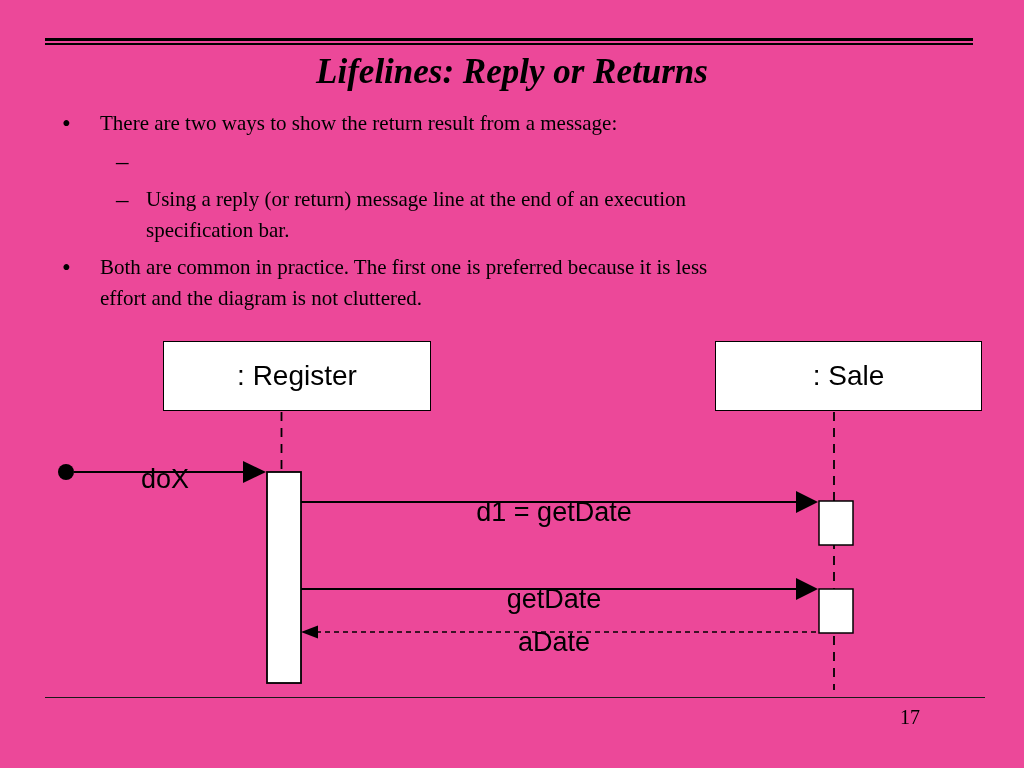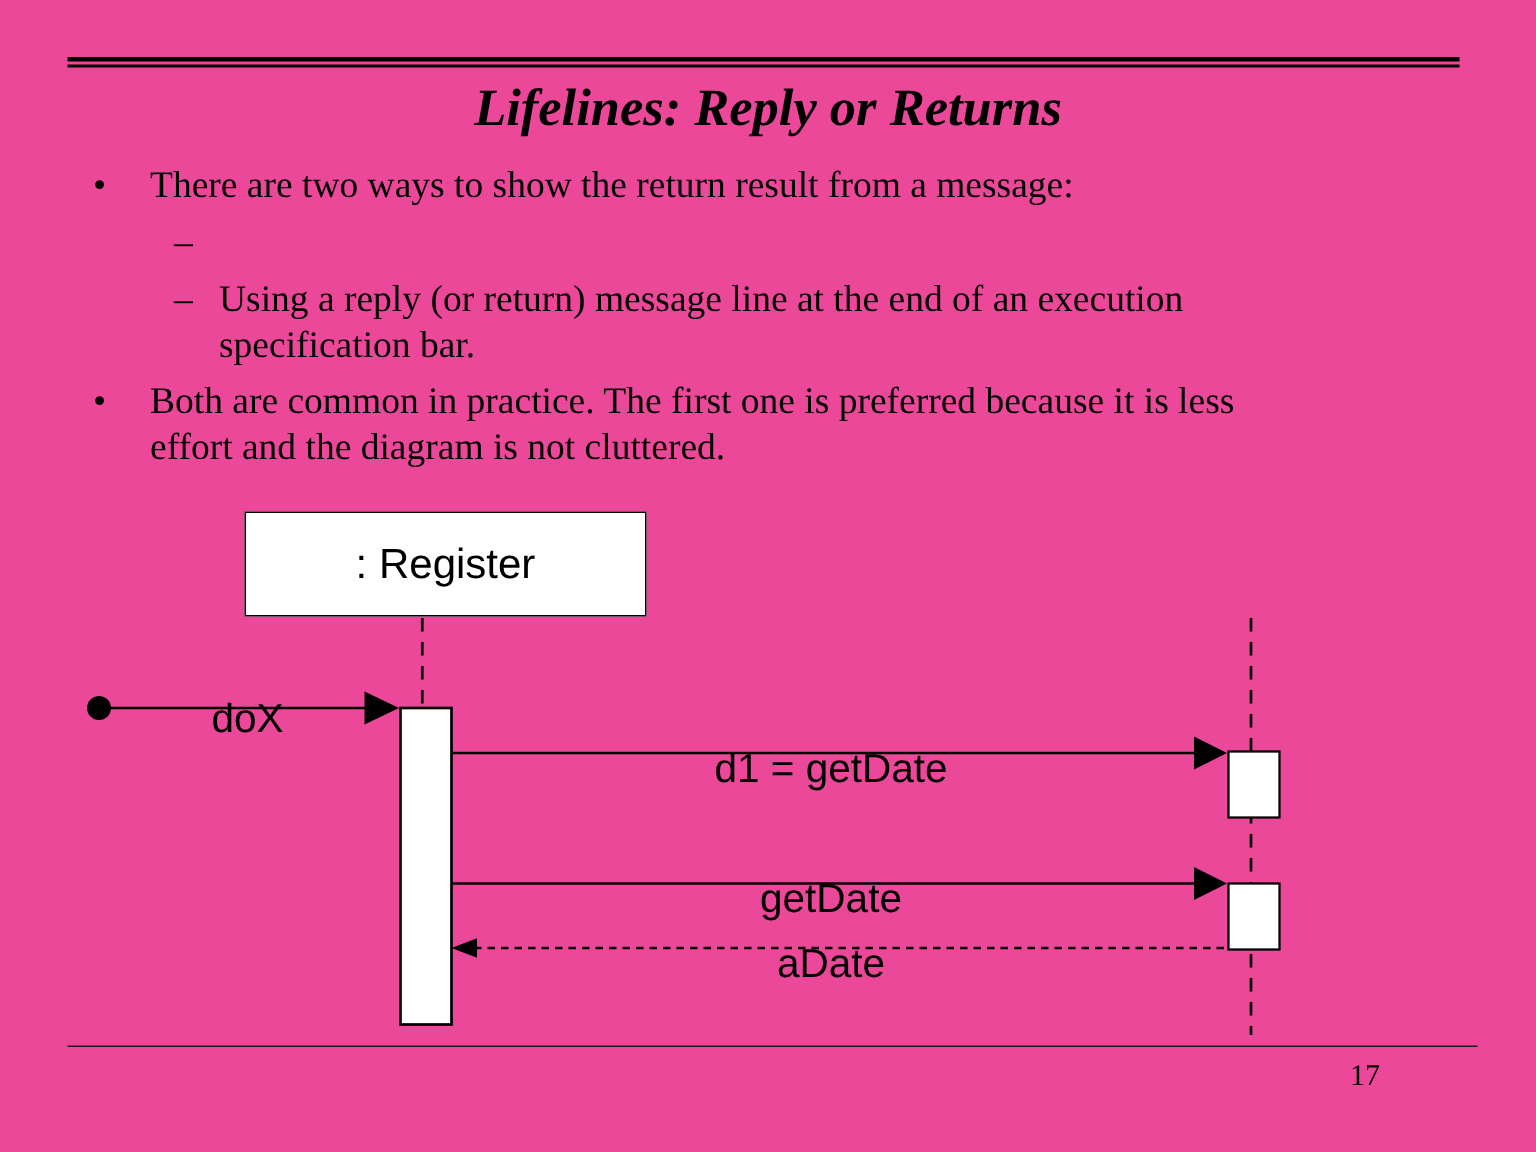--- a/index.html
+++ b/index.html
@@ -11,21 +11,21 @@
 
   
   #top-rule{left:45px;top:38px;width:928px;height:2px;
     border-top:3px solid #000;border-bottom:2px solid #000;}
 
   
   #title{left:0;top:52px;width:1024px;text-align:center;
     font-size:35px;font-weight:bold;font-style:italic;}
 
   
-  .body-text{font-size:25px;line-height:31px;}
+  .body-text{font-size:21px;line-height:31px;}
   .glyph{font-size:25px;line-height:31px;}
   .italic{font-style:italic;}
 
   
   .obj-box{border:1.5px solid #000;background:#fff;display:flex;
     align-items:center;justify-content:center;
     font-family:"Liberation Sans","DejaVu Sans",sans-serif;font-size:28px;margin-left:15px;}
   .msg-label{font-family:"Liberation Sans","DejaVu Sans",sans-serif;
     font-size:27px;text-align:center;margin-top:24px;}
   #diagram-svg{left:0;top:0;width:1024px;height:768px;}
@@ -81,20 +81,23 @@
     <polygon points="818,589 796,578 796,600" fill="#000"></polygon>
     <rect x="819" y="589" width="34" height="44" fill="#fff" stroke="#000" stroke-width="1.5"></rect>
 
     <line x1="316" y1="632" x2="819" y2="632" stroke="#000" stroke-width="1.6" stroke-dasharray="5,4"></line>
     <polygon points="301,632 318,625.5 318,638.5" fill="#000"></polygon>
   </svg>
 
   <div class="abs obj-box" style="left:148px;top:341px;width:266px;height:68px;">
     <span>: Register</span>
   </div>
+  <div class="abs obj-box" style="left:700px;top:341px;width:265px;height:68px;">
+    <span>: Sale</span>
+  </div>
 
   <div class="abs msg-label" style="left:95px;top:440px;width:140px;">doX</div>
   <div class="abs msg-label" style="left:404px;top:473px;width:300px;">d1 = getDate</div>
   <div class="abs msg-label" style="left:404px;top:603px;width:300px;">aDate</div>
   <div class="abs msg-label" style="left:404px;top:560px;width:300px;">getDate</div>
 
   <div id="footer-rule" class="abs"></div>
   <div id="footer-page" class="abs footer-text">17</div>
 
 </div>

